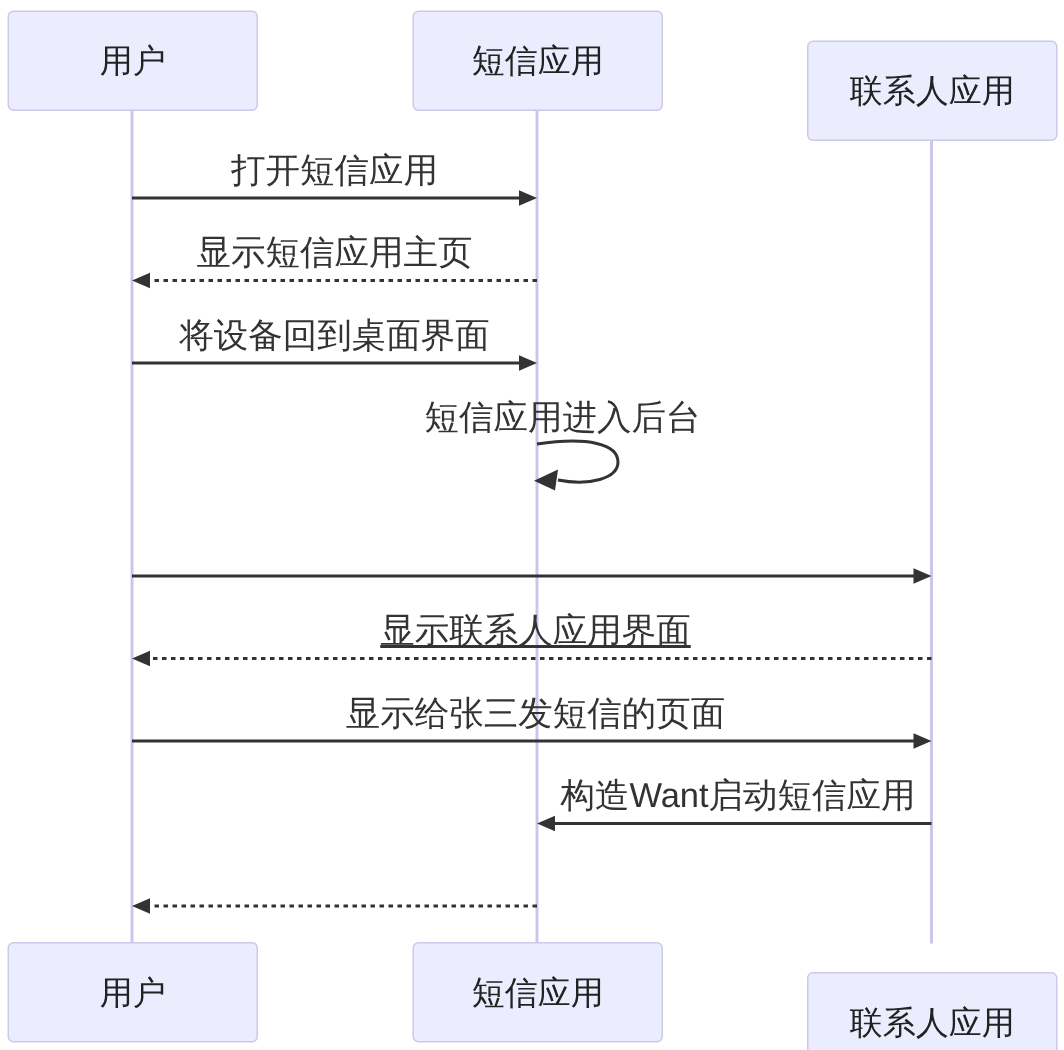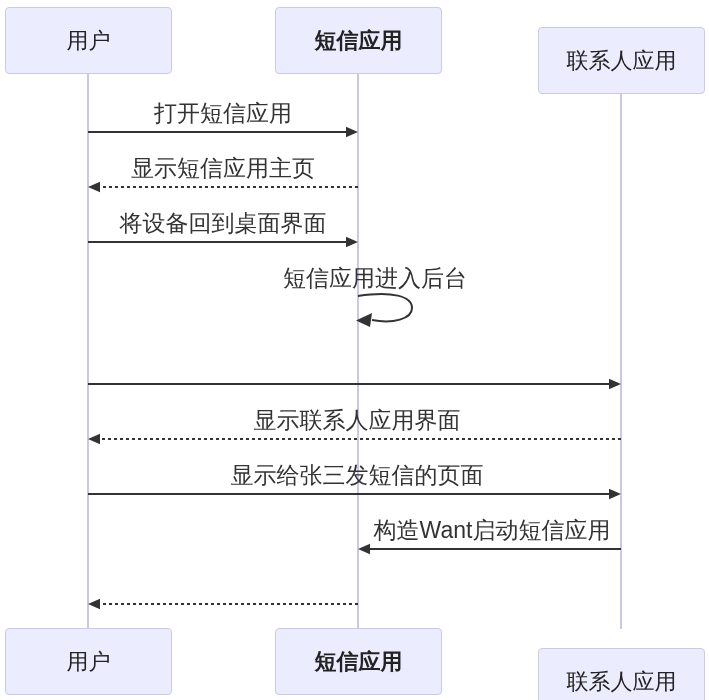--- a/index.html
+++ b/index.html
@@ -27,39 +27,39 @@
     background: #ECECFF;
     border: 1px solid #CCC9E8;
     border-radius: 4px;
     display: flex;
     align-items: center;
     justify-content: center;
     font-size: 22px;
     color: #222222;
   }
   .actor.col-1 { left: 5px; align-items: center; }
-  .actor.col-2 { left: 275px; font-weight: bold; }
+  .actor.col-2 { left: 275px; }
   .actor.col-3 { left: 538px; margin-top: 20px; }
   .actor.row-top { top: 7px; }
   .actor.row-bottom { top: 628px; }
 
   .msg {
     position: absolute;
     transform: translateX(-50%);
     white-space: nowrap;
     font-size: 23px;
     line-height: 24px;
     color: #333333;
   }
   .msg.m1 { left: 223px; top: 101px; }
   .msg.m2 { left: 223px; top: 156px; }
   .msg.m3 { left: 223px; top: 211px; }
   .msg.m4 { left: 375px; top: 266px; }
   .msg.m5 { left: 357px; top: 353px; }
-  .msg.m6 { left: 357px; top: 408px; }
+  .msg.m6 { left: 357px; top: 408px; text-decoration: underline; }
   .msg.m7 { left: 357px; top: 463px; }
   .msg.m8 { left: 492px; top: 518px; }
   .msg.m9 { left: 223px; top: 573px; }
 
   svg line.msgline, svg path.msgline {
     stroke: #333333;
     stroke-width: 2;
     fill: none;
   }
   svg line.dashed { stroke-dasharray: 3,3; }

